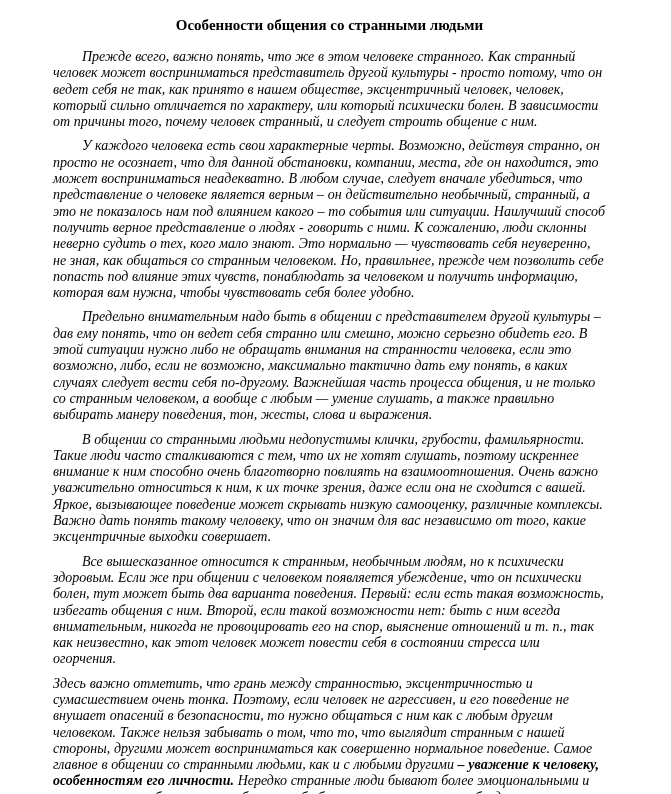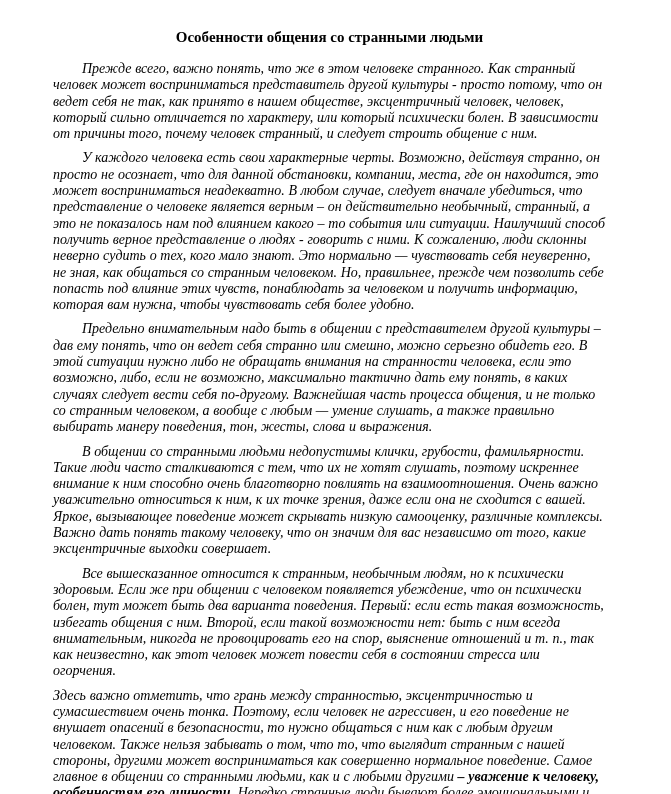--- a/index.html
+++ b/index.html
@@ -10,21 +10,21 @@
   body {
     width: 671px;
     height: 794px;
     color: #000000;
     font-family: "Liberation Serif", "DejaVu Serif", serif;
   }
   .page {
     box-sizing: border-box;
     width: 671px;
     height: 794px;
-    padding: 29px 57px 20px 45px;
+    padding: 17px 57px 20px 45px;
     overflow: hidden;
     background: #ffffff;
   }
   .doc-title {
     font-weight: bold;
     text-align: center;
     font-size: 15px;
     line-height: 17px;
     margin: 0 0 15px 0;
   }

